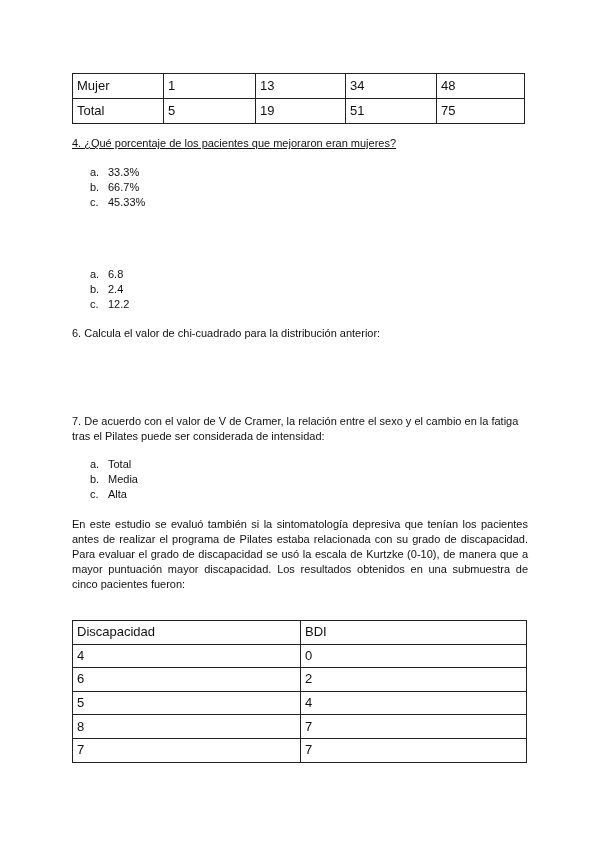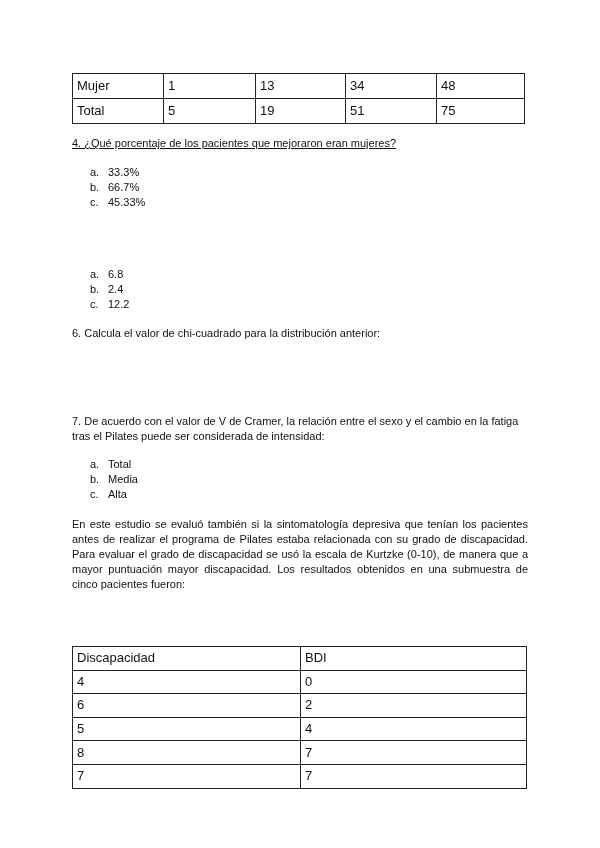--- a/index.html
+++ b/index.html
@@ -10,21 +10,21 @@
   .page { position: absolute; left: 0; top: 0; width: 600px; height: 848px; background: #fff; }
   table.grid {
     position: absolute; border-collapse: collapse; table-layout: fixed;
   }
   table.grid td {
     border: 1.3px solid #222; padding: 0 0 0 4px; font-size: 13px; line-height: 12px;
     vertical-align: middle; white-space: nowrap; color: #111;
   }
   #tbl-top { left: 72px; top: 73px; width: 452px; }
   #tbl-top td { height: 24px; }
-  #tbl-bottom { left: 72px; top: 646px; width: 454px; }
+  #tbl-bottom { left: 72px; top: 620px; width: 454px; }
   #tbl-bottom td { height: 22.6px; }
   .q { position: absolute; left: 72px; width: 456px; line-height: 15px; font-size: 11px; }
   .opts { position: absolute; left: 90px; margin: 0; padding: 0; list-style: none; }
   .opts li { height: 15px; line-height: 15px; font-size: 11px; }
   .opts .lbl { display: inline-block; width: 18px; }
   .para { position: absolute; left: 72px; width: 456px; line-height: 15px; font-size: 11px; text-align: justify; }
 </style>
 </head>
 <body>
 

